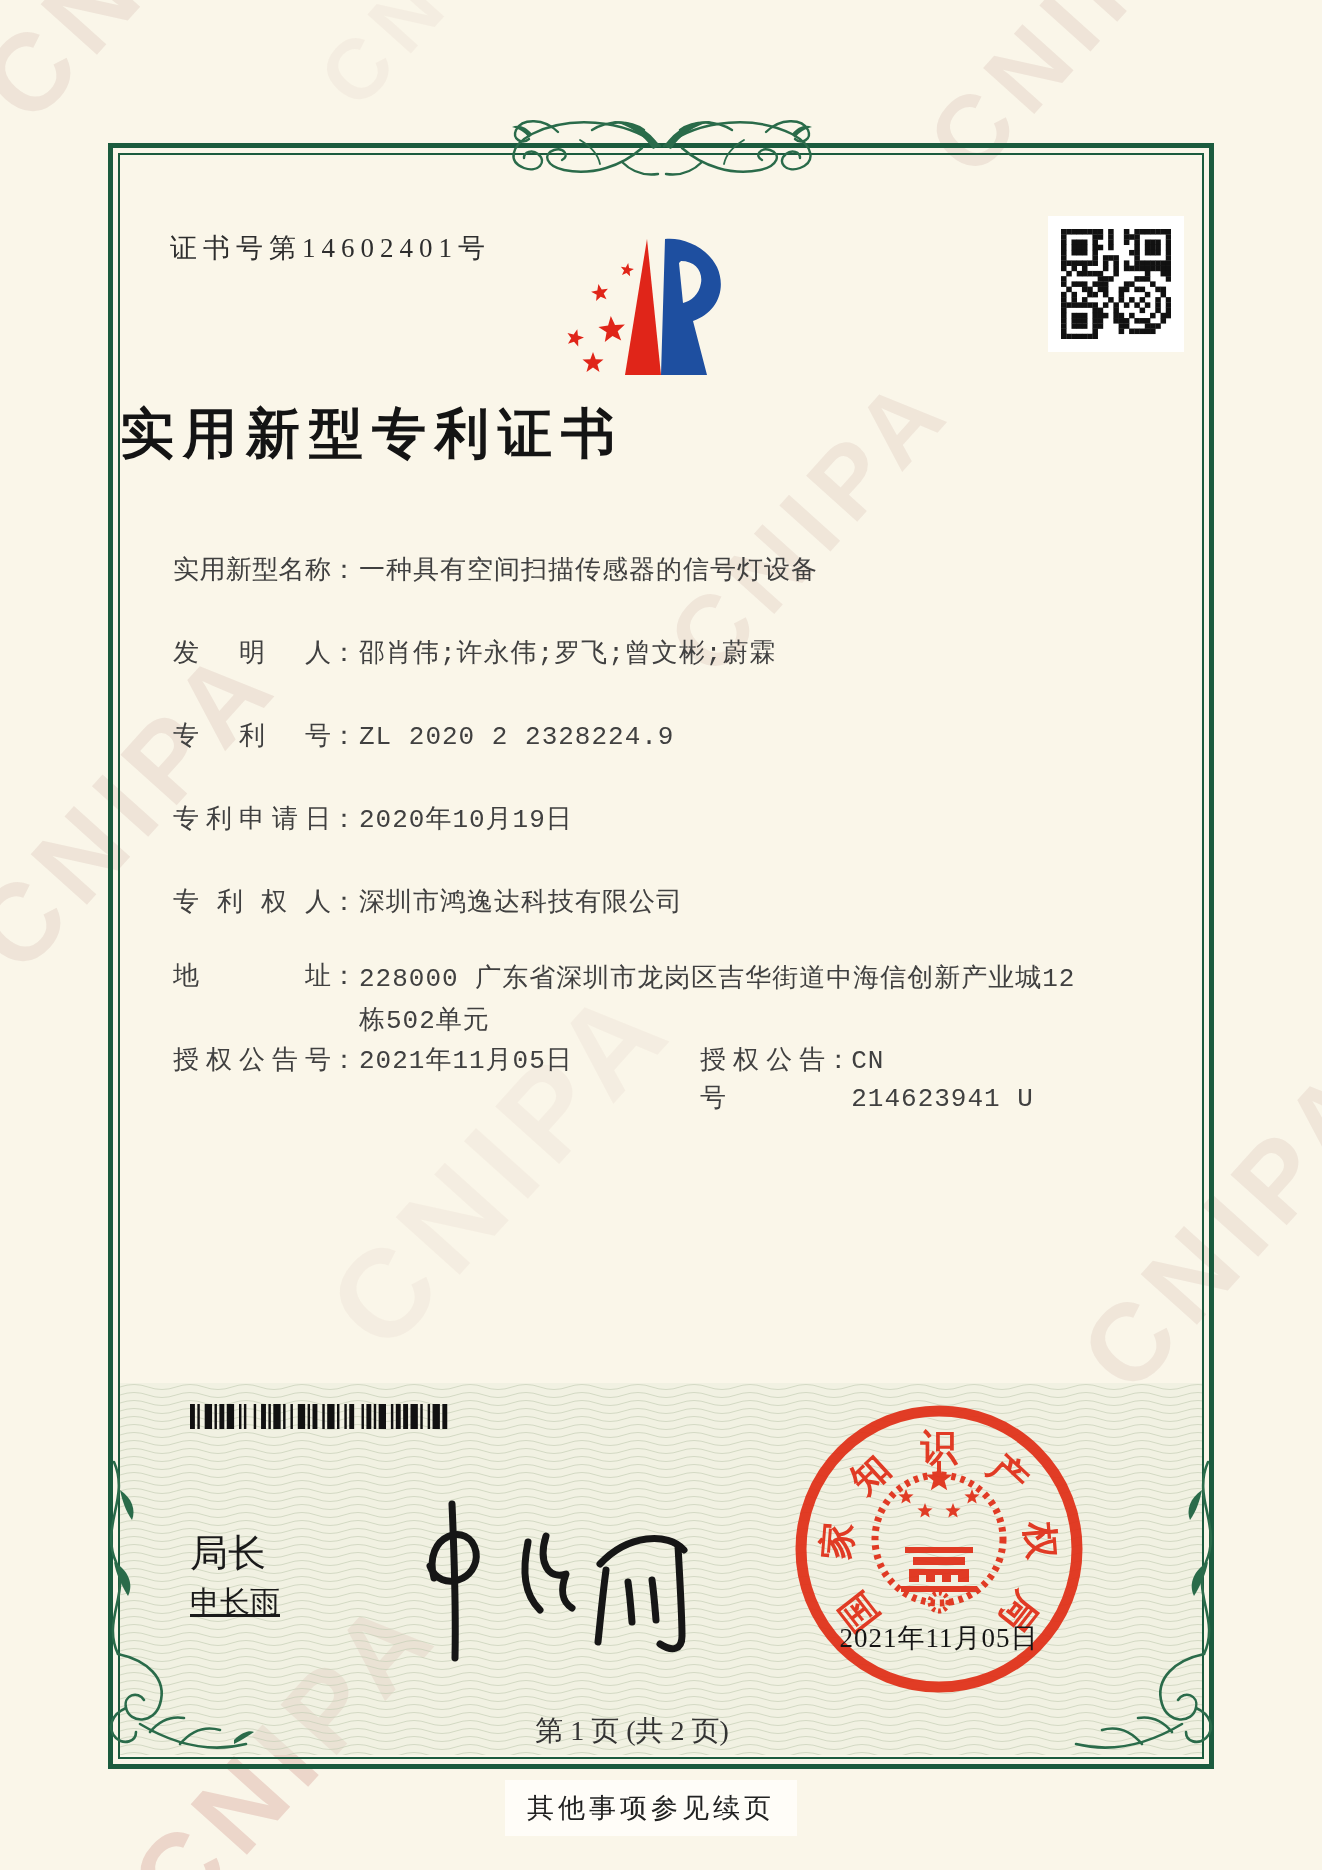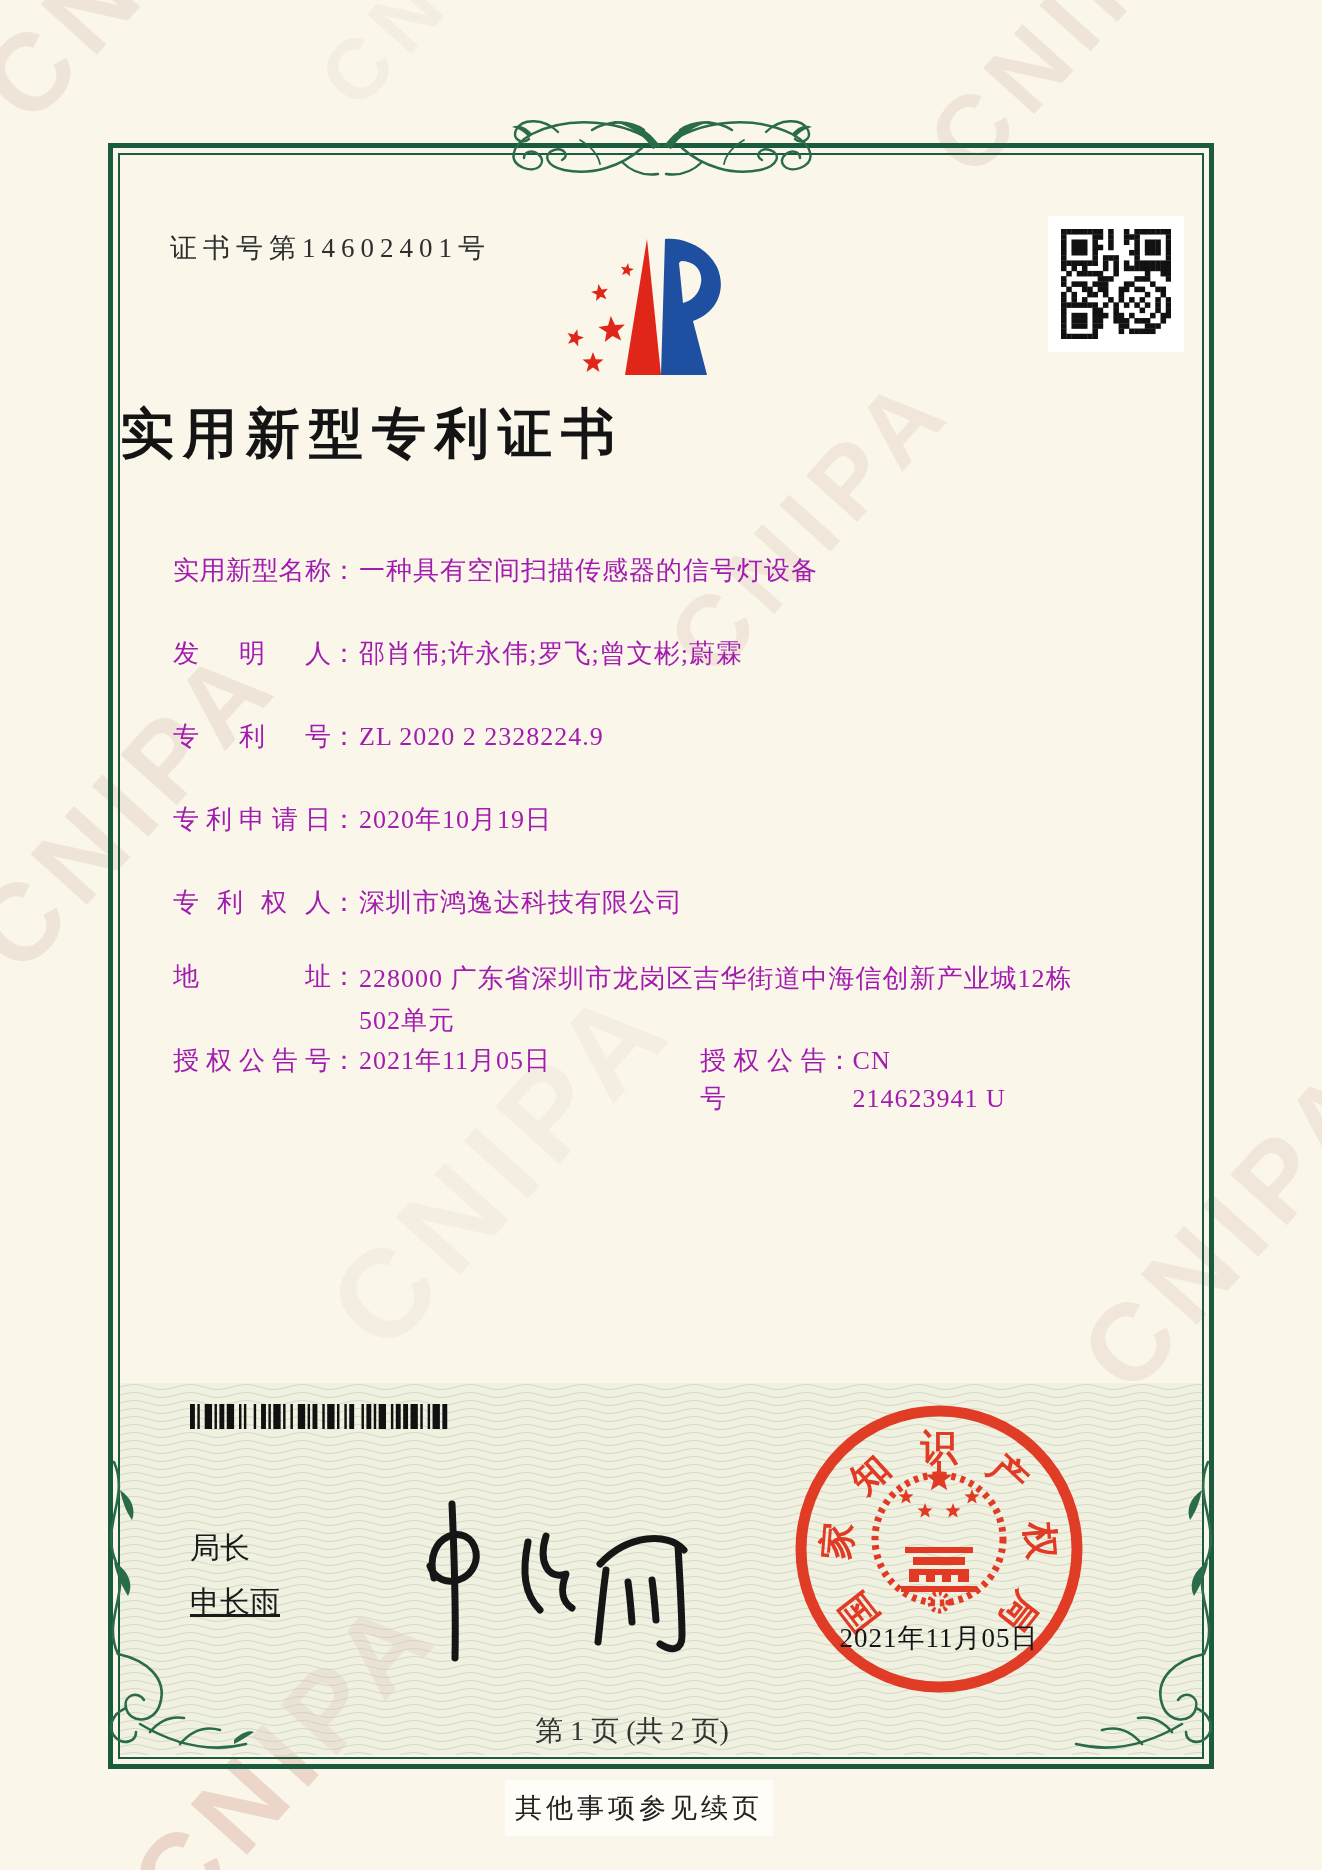--- a/index.html
+++ b/index.html
@@ -14,43 +14,43 @@
                border:5px solid #1b5b3e;}
   .frame-inner{position:absolute;left:5px;top:5px;right:5px;bottom:5px;border:2px solid #1b5b3e;}
   
   .waves{position:absolute;left:120px;top:1383px;width:1084px;height:372px;overflow:hidden;}
   
   .certno{position:absolute;left:170px;top:230px;font-size:27px;letter-spacing:6px;color:#2e2e2e;}
   .qrbox{position:absolute;left:1048px;top:216px;width:136px;height:136px;background:#fff;}
   .title{position:absolute;left:108px;top:398px;width:1048px;text-align:left;
          font-size:54px;font-weight:bold;letter-spacing:9px;color:#141414;padding-left:12px;}
   
-  .frow{position:absolute;left:173px;display:flex;font-size:26px;color:#a21caf;line-height:38px;}
+  .frow{position:absolute;left:173px;display:flex;font-size:26px;color:#404040;line-height:38px;font-family:Liberation Mono, monospace;}
   .flabel{display:inline-block;width:158px;text-align:justify;text-align-last:justify;}
   .fcolon{display:inline-block;width:28px;}
   .fvalue{letter-spacing:1px;}
   .r1{top:552px}.r2{top:635px}.r3{top:718px}.r4{top:801px}.r5{top:884px}.r6{top:958px}.r7{top:1042px}
   .addrval{width:740px;line-height:42px;}
   .grp2{position:absolute;left:527px;display:flex;}
   
   .bodytext{position:absolute;left:150px;top:1086px;width:1024px;font-size:25px;line-height:46px;
             text-align:justify;color:#262626;}
   .bodytext p{margin:0;text-indent:2em;}
   
   .barcode{position:absolute;left:190px;top:1404px;}
   .director-title{position:absolute;left:190px;top:1528px;font-family:"Liberation Sans","DejaVu Sans",sans-serif;
-                  font-size:30px;color:#1a1a1a;}
+                  font-size:38px;color:#1a1a1a;}
   .director-name{position:absolute;left:190px;top:1582px;font-family:"Liberation Sans","DejaVu Sans",sans-serif;
                  font-size:30px;color:#1a1a1a;text-decoration:underline;}
   .sig{position:absolute;left:400px;top:1490px;}
   .sealsvg{position:absolute;left:789px;top:1399px;}
   .sealdate{position:absolute;left:814px;top:1620px;width:250px;text-align:center;
             font-size:27px;color:#151515;letter-spacing:1px;z-index:5;}
   .pageno{position:absolute;left:108px;top:1712px;width:1048px;text-align:center;font-size:28px;color:#333;}
-  .contnote{position:absolute;left:505px;top:1780px;background:#fffdf8;padding:10px 10px;
+  .contnote{position:absolute;left:505px;top:1780px;background:#fffdf8;padding:10px 22px;
             font-size:27px;letter-spacing:4px;color:#222;}
   .ornament{position:absolute;pointer-events:none;}
   .flip{transform:scaleX(-1);}
 </style>
 </head>
 <body>
 
 <div class="page">
 
   <span class="wm" style="left:-45px;top:60px;font-size:110px;opacity:.22">CNIPA</span>

